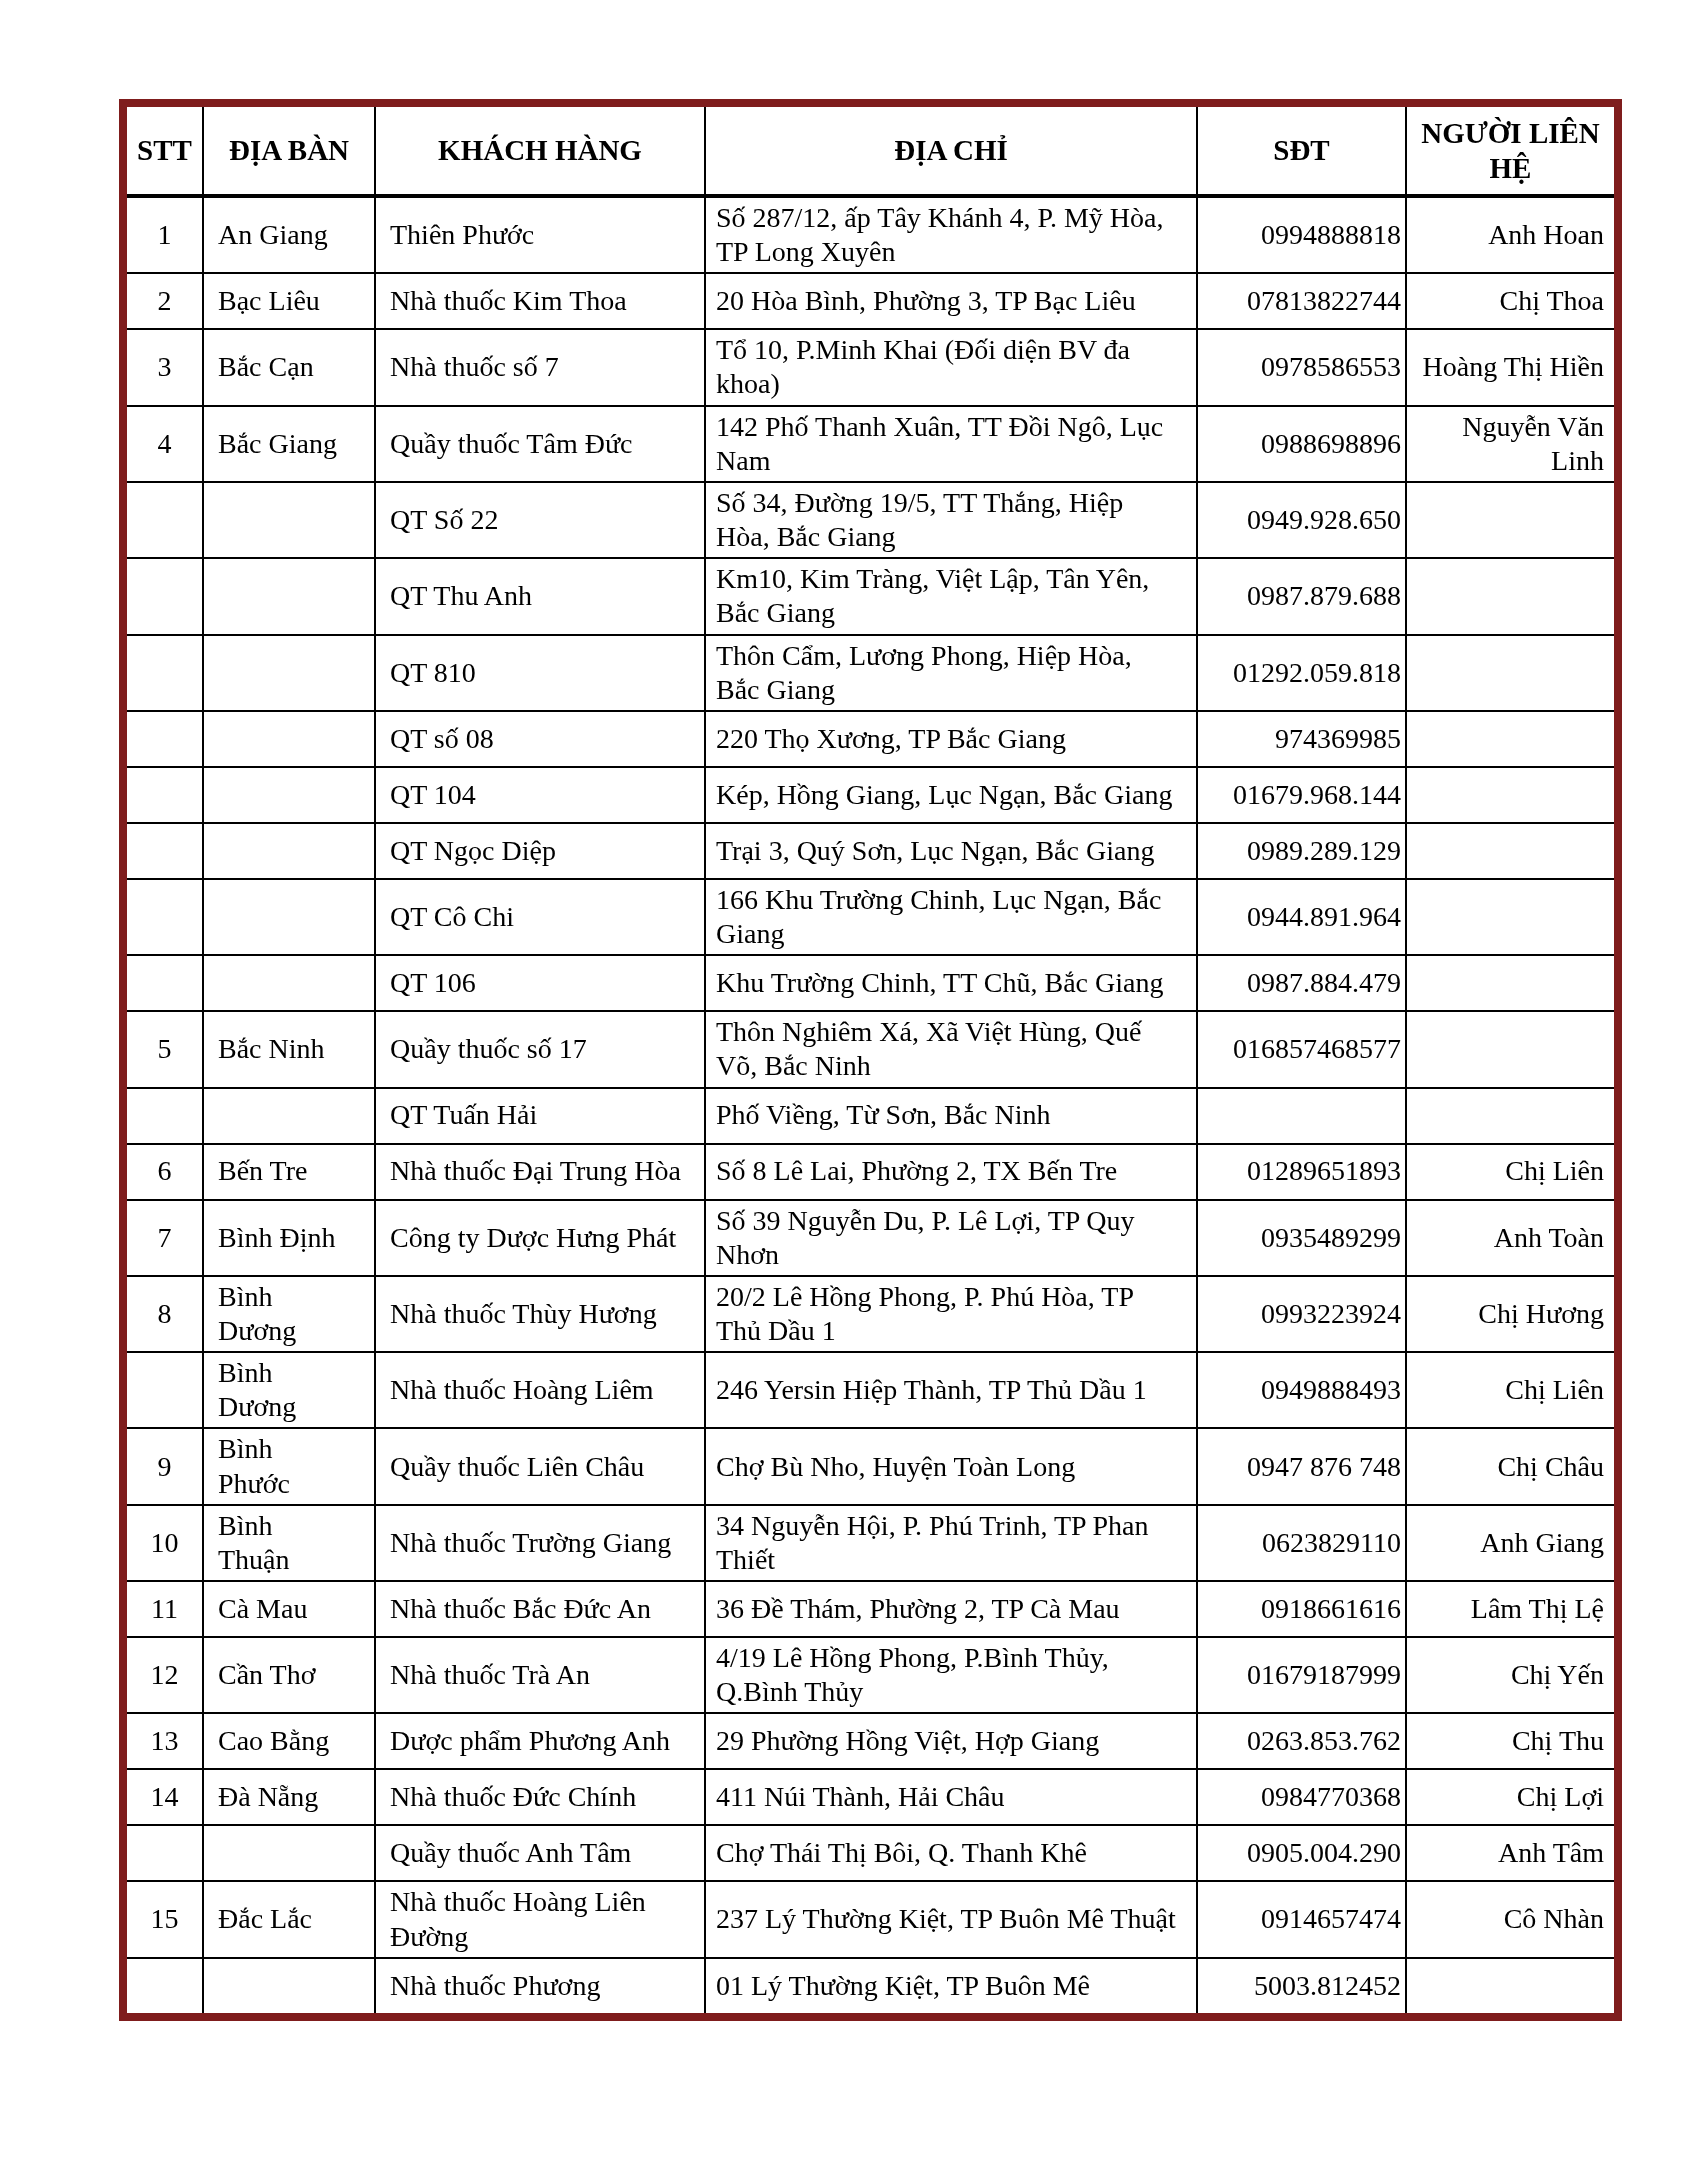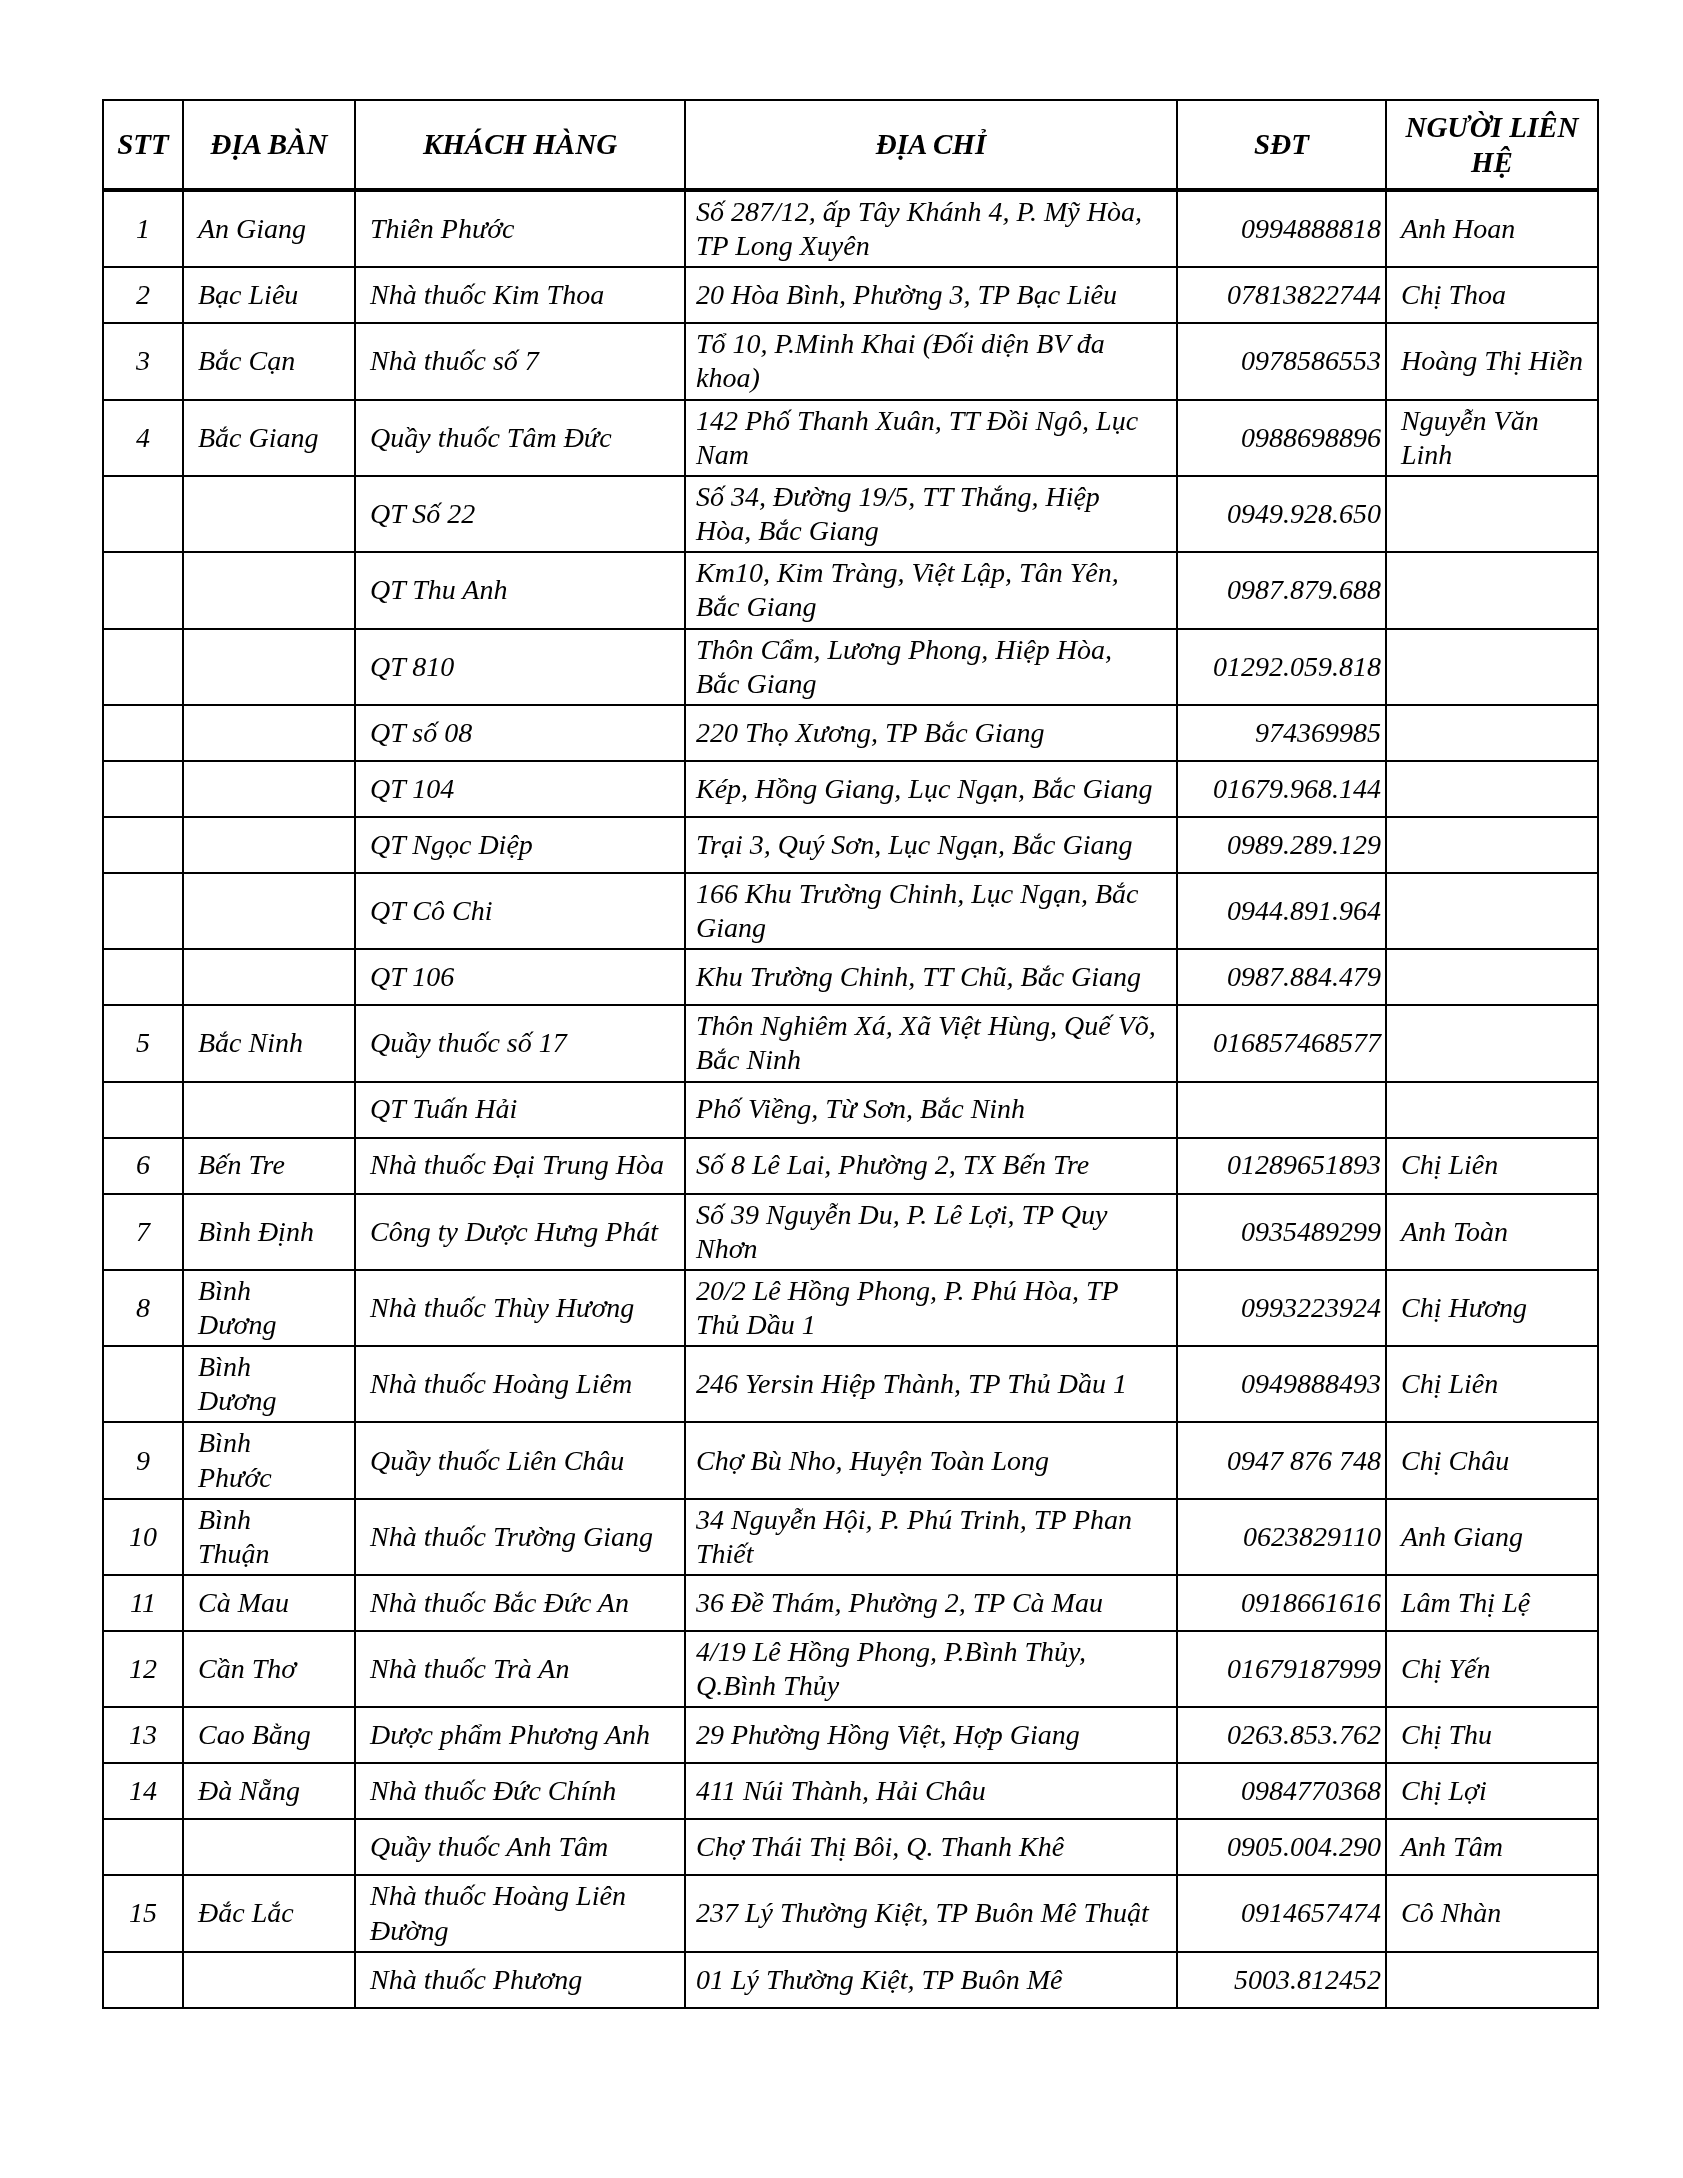--- a/index.html
+++ b/index.html
@@ -10,27 +10,26 @@
   .page {
     position: relative;
     width: 1683px;
     height: 2178px;
     background: #ffffff;
     font-family: "Liberation Serif", "DejaVu Serif", serif;
     color: #000000;
   }
   table.contact-table {
     position: absolute;
-    left: 102px;
+    left: 119px;
     top: 99px;
     width: 1495px;
     border-collapse: collapse;
     table-layout: fixed;
-    border: 2px solid #7f1d1d;
-    font-style: italic;
+    border: 8px solid #7f1d1d;
   }
   col.c-stt      { width: 80px; }
   col.c-region   { width: 172px; }
   col.c-customer { width: 330px; }
   col.c-address  { width: 492px; }
   col.c-phone    { width: 209px; }
   col.c-contact  { width: 212px; }
 
   th, td {
     border: 2px solid #000000;
@@ -50,21 +49,21 @@
     font-size: 28px;
     line-height: 1.22;
     height: 48px;
     padding: 3px 10px;
   }
   td.cell-stt     { text-align: center; padding: 3px 2px; }
   td.cell-region  { padding: 3px 26px 3px 14px; margin-left: 48px; }
   td.cell-customer{ padding: 3px 14px 3px 14px; }
   td.cell-address { padding: 3px 14px 3px 10px; }
   td.cell-phone   { text-align: right; padding: 3px 4px; }
-  td.cell-contact { padding: 3px 10px 3px 14px; }
+  td.cell-contact { padding: 3px 10px 3px 14px; text-align: right; }
 </style>
 </head>
 <body>
 
 <div class="page">
   <table class="contact-table">
     <colgroup id="table-colgroup">
         <col class="c-stt">
         <col class="c-region">
         <col class="c-customer">

